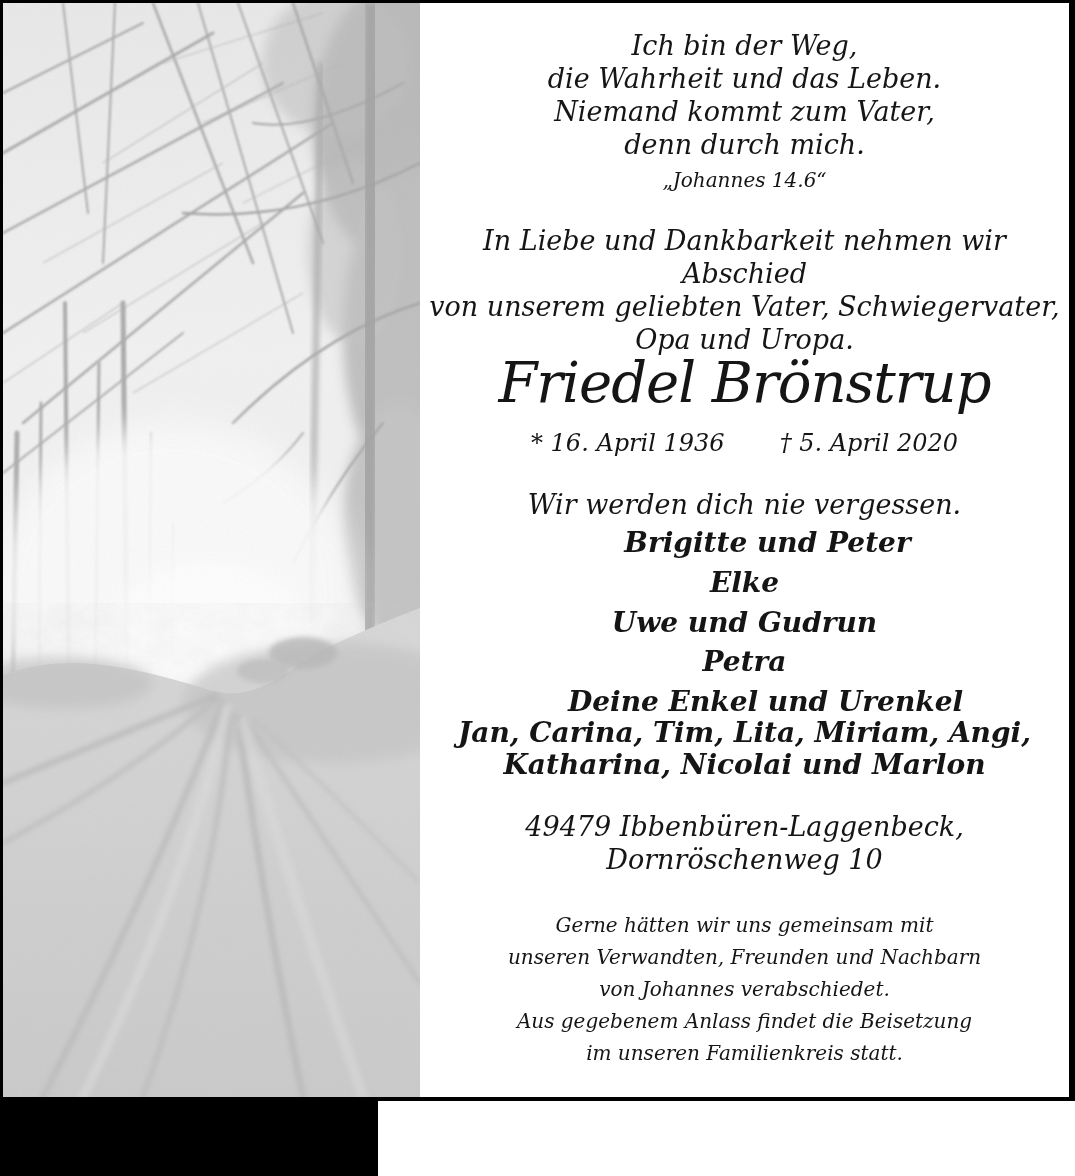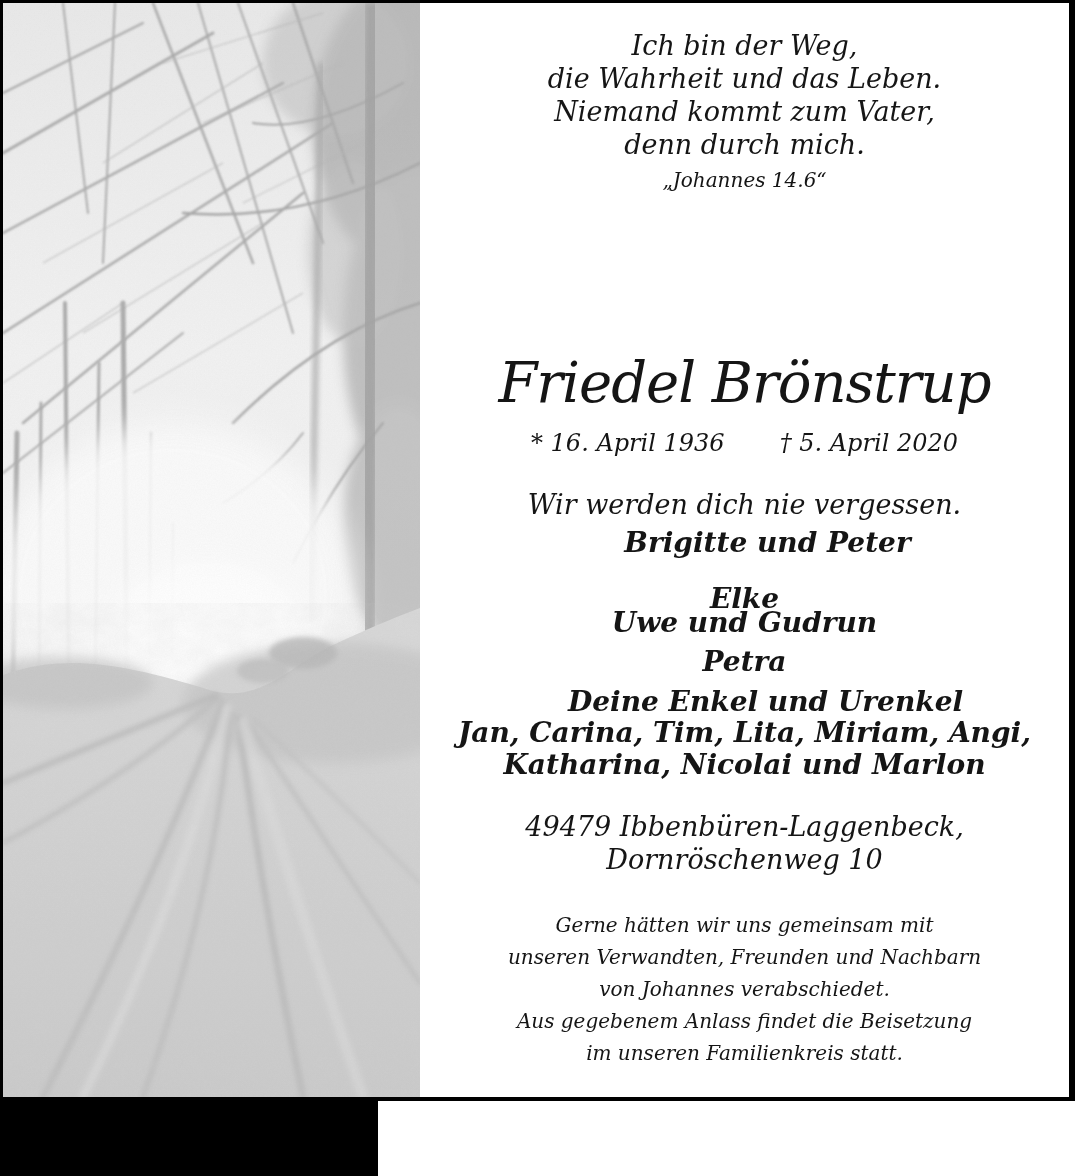--- a/index.html
+++ b/index.html
@@ -25,21 +25,21 @@
   }
   .tblock { position:absolute; left:0; width:649px; text-align:center; font-style:italic; }
   .verse      { top:26px;  font-size:27px; line-height:33px; }
   .citation   { top:163px; font-size:20px; line-height:28px; }
   .intro      { top:221px; font-size:27px; line-height:33px; }
   .name       { top:347px; font-size:56px; line-height:66px; font-weight:400; margin:0; letter-spacing:-1px; }
   .dates      { top:424px; font-size:24px; line-height:32px; }
   .dates .birth { margin-right:55px;text-align:right; }
   .farewell   { top:485px; font-size:27px; line-height:33px; }
   .mourner    { font-size:28px; line-height:36px; font-weight:bold; }
-  .m0 { top:522px;padding-left:23px; } .m1 { top:562px;margin-top:16px; } .m2 { top:602px; } .m3 { top:641px; }
+  .m0 { top:522px;padding-left:23px; } .m1 { top:562px; } .m2 { top:602px; } .m3 { top:641px; }
   .enkel-head { top:681px; font-size:28px; line-height:36px; font-weight:bold;padding-left:21px; }
   .enkel      { top:714px; font-size:28px; line-height:32px; font-weight:bold;text-align:center; }
   .address    { top:807px; font-size:27px; line-height:33px; }
   .closing    { top:906px; font-size:20px; line-height:32px; }
   .strip { position:absolute; top:1101px; left:0; width:1075px; height:75px; background:#ffffff; }
   .strip-black { position:absolute; top:0; left:0; width:378px; height:75px; background:#000000; }
 </style>
 </head>
 <body>
 
@@ -165,20 +165,25 @@
 
       <div class="tblock verse">
         <div>Ich bin der Weg,</div>
         <div>die Wahrheit und das Leben.</div>
         <div>Niemand kommt zum Vater,</div>
         <div>denn durch mich.</div>
       </div>
 
       <div class="tblock citation">„Johannes 14.6“</div>
 
+      <div class="tblock intro">
+        <div>In Liebe und Dankbarkeit nehmen wir Abschied</div>
+        <div>von unserem geliebten Vater, Schwiegervater,</div>
+        <div>Opa und Uropa.</div>
+      </div>
 
       <h1 class="tblock name">Friedel Brönstrup</h1>
 
       <div class="tblock dates">
         <span class="birth">* 16. April 1936</span><span>† 5. April 2020</span>
       </div>
 
       <div class="tblock farewell">Wir werden dich nie vergessen.</div>
 
       <div class="tblock mourner m0">Brigitte und Peter</div>

